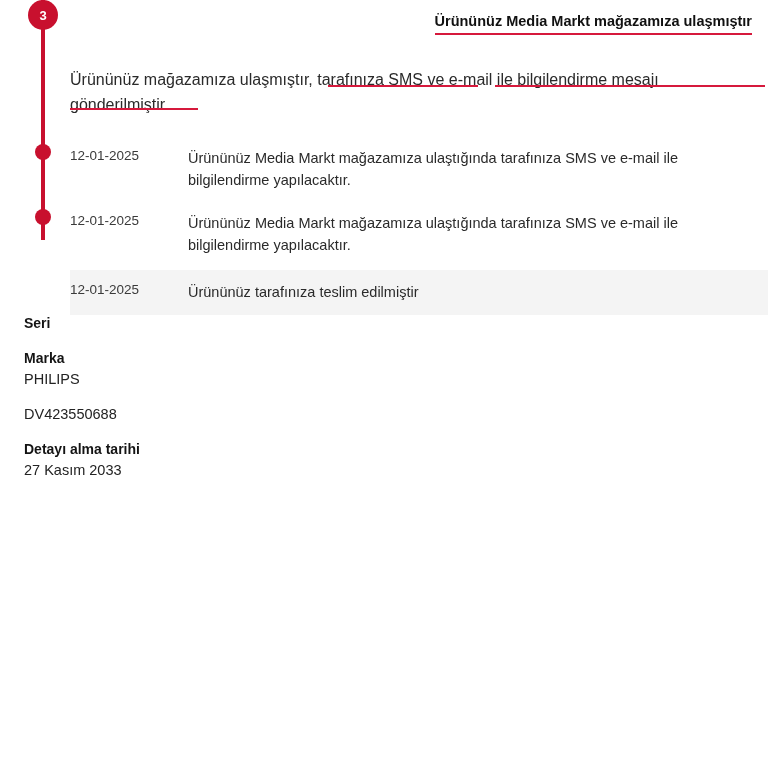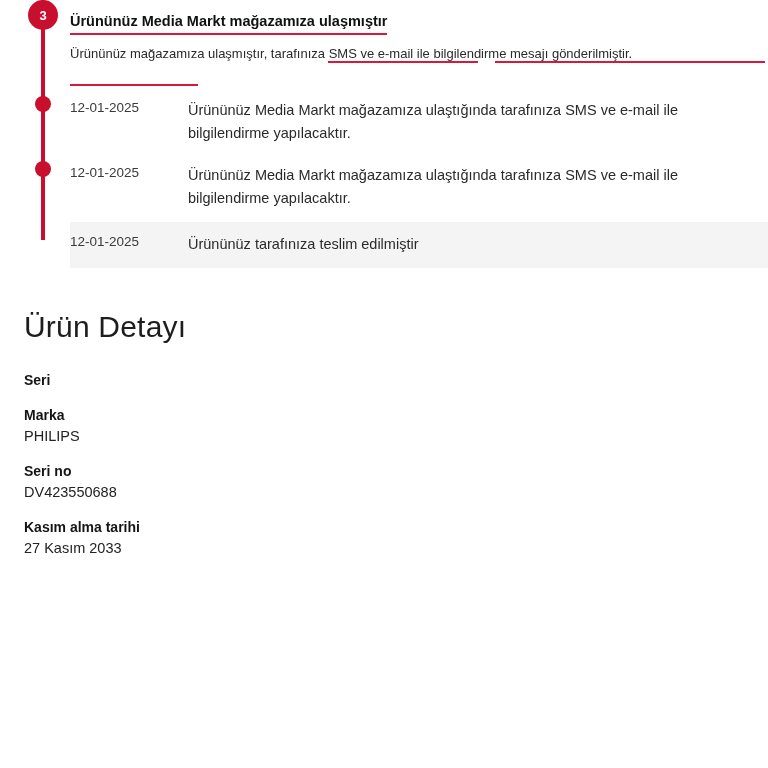--- a/index.html
+++ b/index.html
@@ -93,25 +93,26 @@
   .current-title .ul {
     position: absolute;
     left: 0;
     bottom: -5px;
     height: 2px;
     background: #d6193c;
     width: 100%;
   }
 
   .current-body {
-    font-size: 13px;
+    font-size: 16px;
     line-height: 1.55;
     color: #2a2a2a;
     position: relative;
     max-width: 640px;
+    margin-top: 24px;
   }
   .current-body .mark1 {
     position: absolute;
     left: 258px;
     top: 17px;
     width: 150px;
     height: 2px;
     background: #d6193c;
   }
   .current-body .mark2 {
@@ -187,21 +188,21 @@
 
 <div class="page">
 
   <div class="timeline">
     <div class="timeline-rail rail-top"></div>
 
     <div class="tl-row row-current" style="padding-top:12px;">
       <div class="tl-marker-col">
         <div class="step-badge">3</div>
       </div>
-      <div style="flex:1 1 auto; padding-right:16px;">
+      <div style="flex:1 1 auto; padding-right:16px;text-align:right;">
         <div class="current-title">
           <span>Ürününüz Media Markt mağazamıza ulaşmıştır</span>
           <span class="ul"></span>
         </div>
       </div>
     </div>
 
     <div class="tl-row" style="margin-top:14px;">
       <div class="tl-marker-col"></div>
       <div class="current-body" style="padding-right:18px;">
@@ -235,35 +236,33 @@
     <div class="tl-row" style="margin-top:6px;">
       <div class="tl-marker-col"></div>
       <div class="tl-item tl-block shaded" style="padding:11px 0 12px 0;">
         <div class="tl-date">12-01-2025</div>
         <div class="tl-text">Ürününüz tarafınıza teslim edilmiştir</div>
       </div>
     </div>
   </div>
 
   <div class="detail">
-    <h2>Ürün Detayı</h2>
 
     <div class="field">
       <div class="field-label">Seri</div>
     </div>
 
     <div class="field">
       <div class="field-label">Marka</div>
       <div class="field-value">PHILIPS</div>
     </div>
 
     <div class="field">
-      <div class="field-label">Seri no</div>
       <div class="field-value">DV423550688</div>
     </div>
 
     <div class="field">
-      <div class="field-label">Kasım alma tarihi</div>
+      <div class="field-label">Detayı alma tarihi</div>
       <div class="field-value">27 Kasım 2033</div>
     </div>
   </div>
 
 </div>
 
 </body></html>

